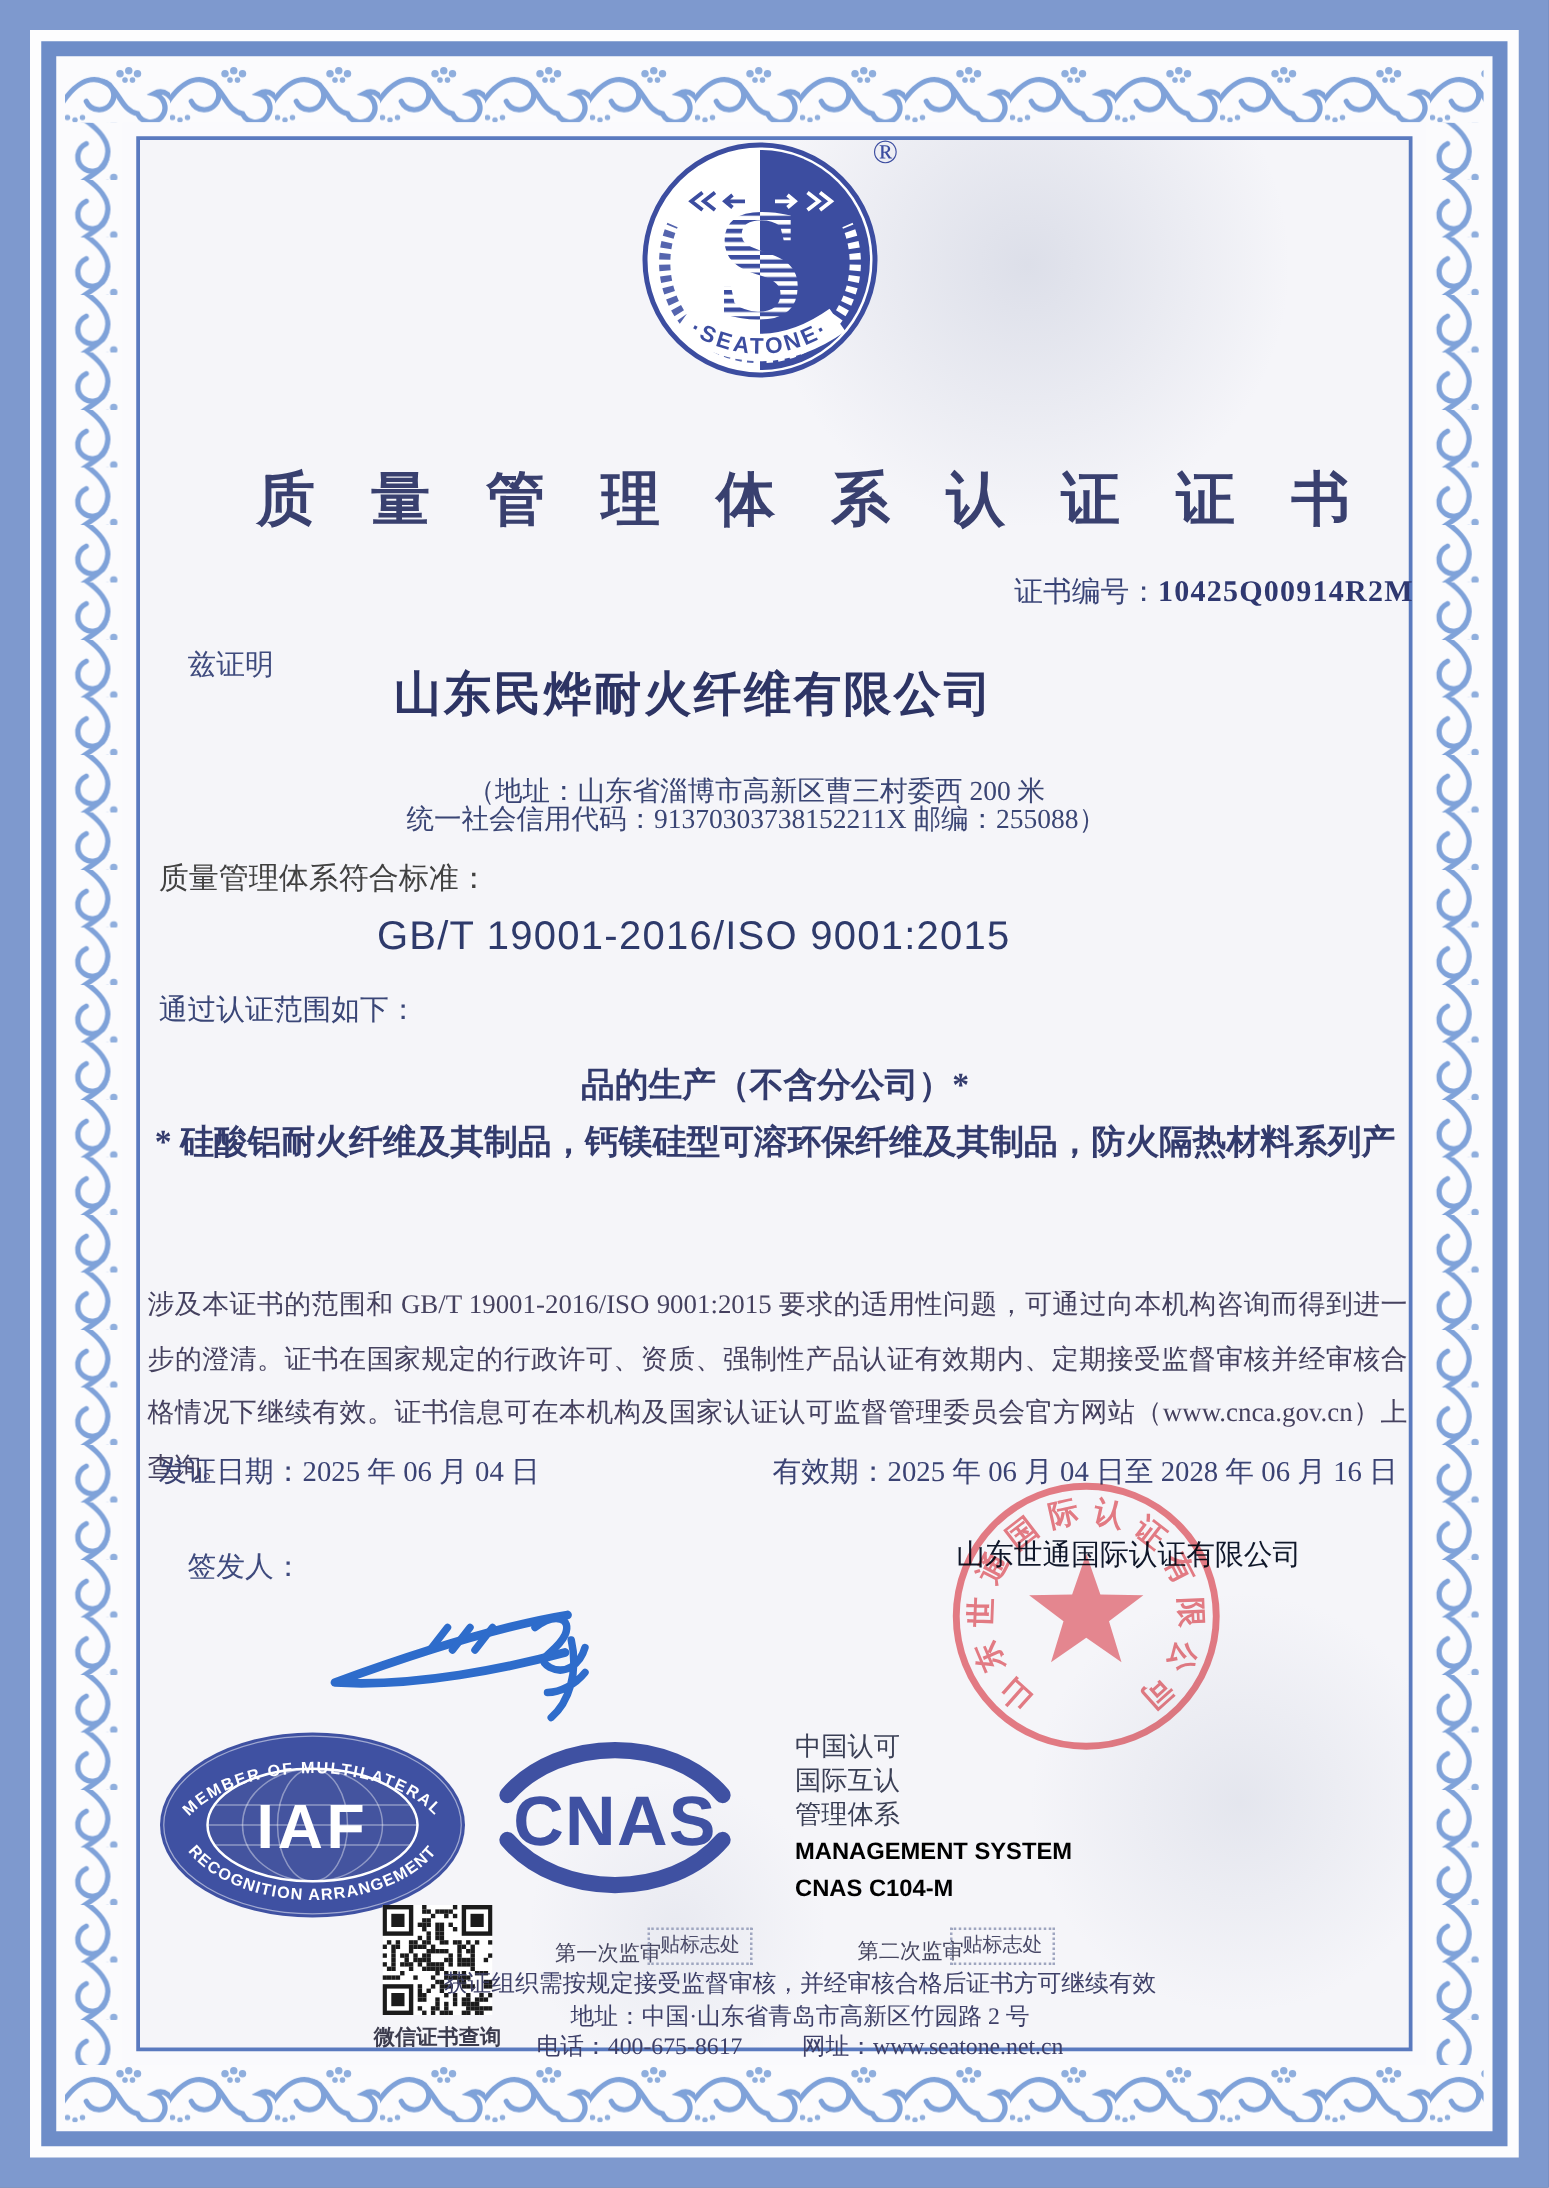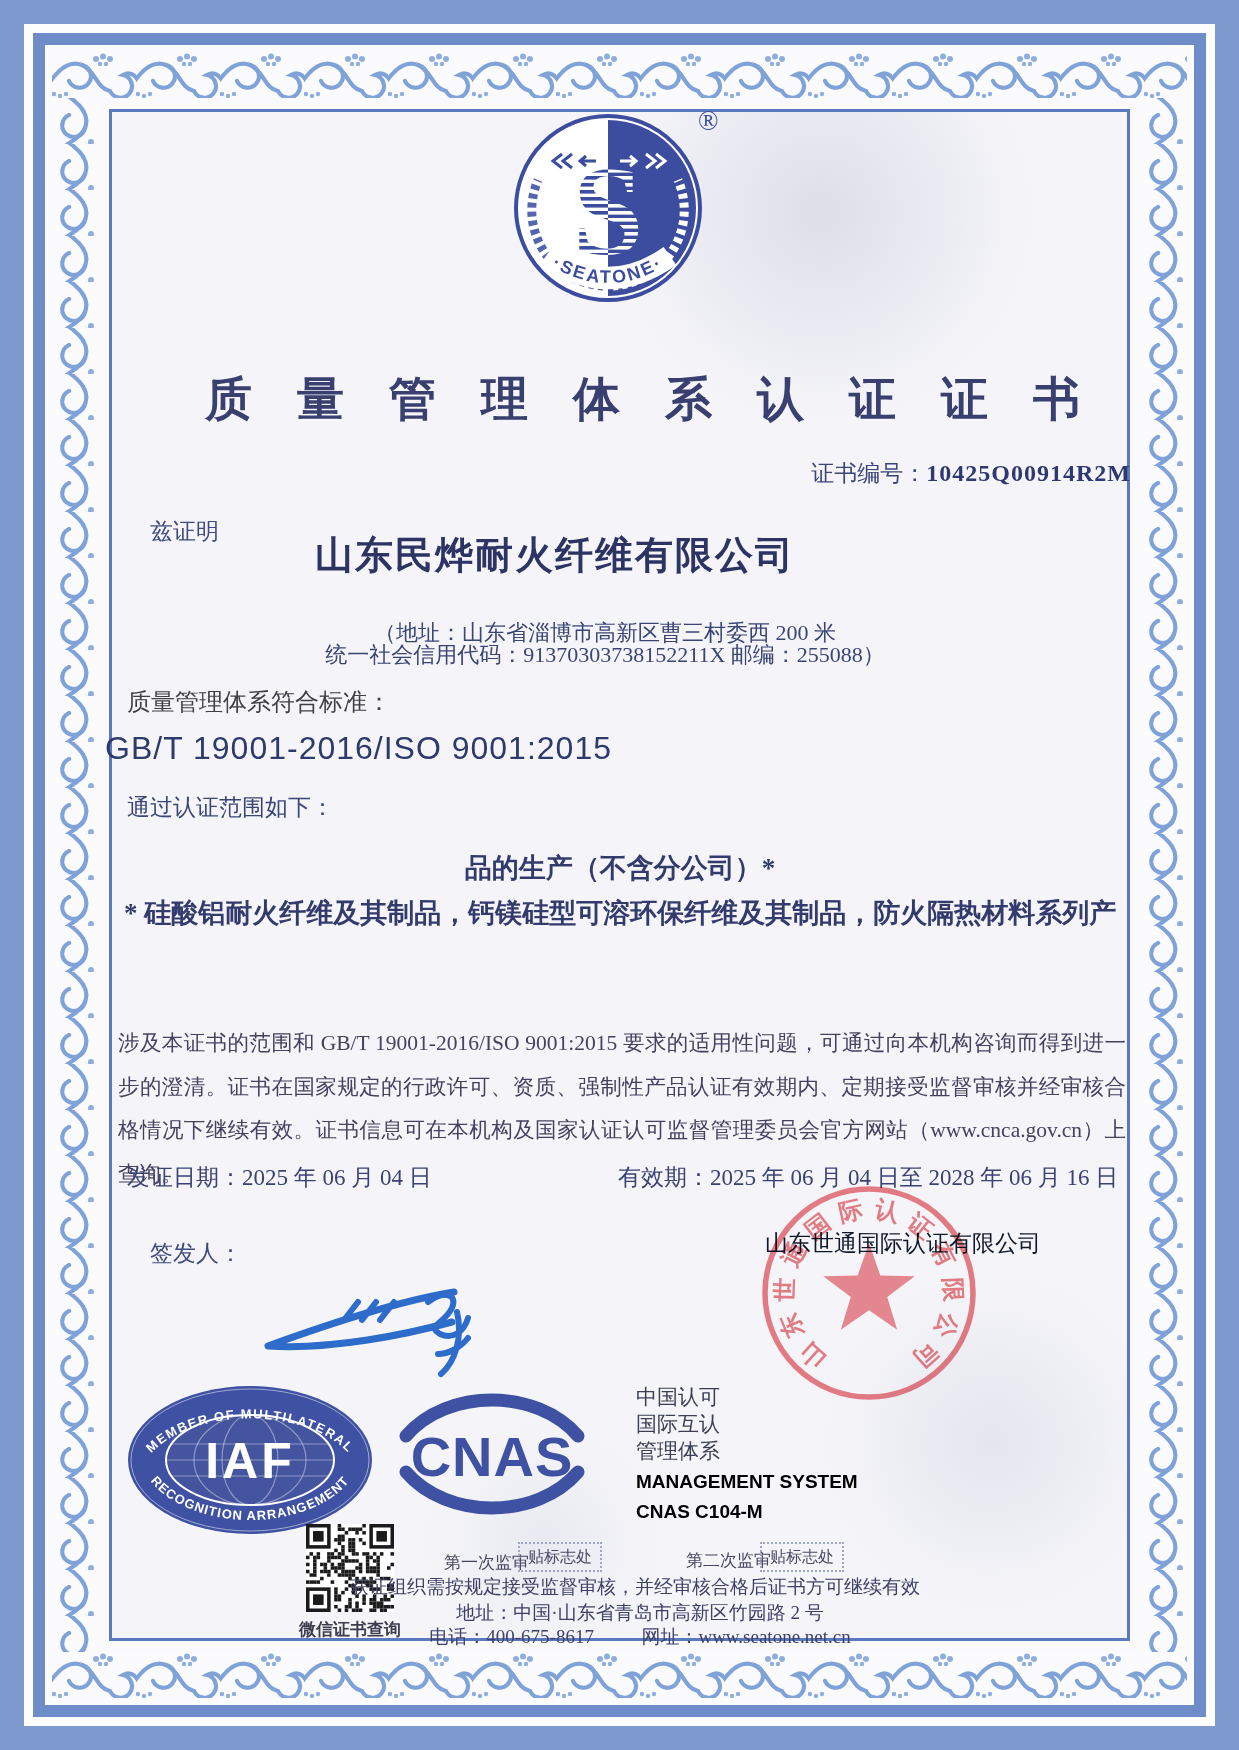--- a/index.html
+++ b/index.html
@@ -23,21 +23,21 @@
   .title{left:120px;top:368px;width:1000px;text-align:center;font-size:47px;font-weight:600;
          color:#39406F;letter-spacing:45px;padding-left:45px;}
   .certno{left:636px;top:458px;width:495px;text-align:right;font-size:23px;color:#3A4578;}
   .certno b{font-size:24px;color:#2F3870;letter-spacing:1px;}
   .certify{left:150px;top:516px;font-size:23px;color:#3F4B7E;}
   .company{left:105px;top:530px;width:900px;text-align:center;font-size:38px;font-weight:bold;
            color:#2D3464;letter-spacing:2px;}
   .addr1{left:100px;top:606px;width:1010px;text-align:center;font-size:22px;color:#3A4574;margin-top:12px;}
   .addr2{left:100px;top:640px;width:1010px;text-align:center;font-size:22px;color:#3A4574;}
   .stdlabel{left:127px;top:686px;font-size:24px;color:#404040;}
-  .stdval{left:105px;top:730px;width:900px;text-align:left;font-size:32px;color:#2E3A6B;
+  .stdval{left:105px;top:730px;width:900px;text-align:center;font-size:32px;color:#2E3A6B;
           font-family:"Liberation Sans","DejaVu Sans",sans-serif;letter-spacing:1px;}
   .scopelabel{left:127px;top:792px;font-size:23px;color:#3A4677;}
   .scope{left:115px;top:846px;width:1010px;text-align:center;font-size:27px;font-weight:bold;
          color:#333B6D;line-height:45px;}
   .notice{left:118px;top:1022px;width:1008px;font-size:21.5px;color:#45415F;line-height:43.5px;
           text-align:justify;}
   .issuedate{left:127px;top:1162px;font-size:23px;color:#3A4273;}
   .validity{left:618px;top:1162px;font-size:23px;color:#3A4273;}
   .issuer{left:671px;top:1228px;width:370px;text-align:right;font-size:23px;color:#0f172a;}
   .signer{left:150px;top:1238px;font-size:23px;color:#3F4B7E;}
@@ -45,21 +45,21 @@
   
   .cnblock{left:636px;top:1384px;font-size:21px;color:#3A3F55;line-height:27px;}
   .cnblock .en{font-family:"Liberation Sans","DejaVu Sans",sans-serif;font-weight:bold;
                font-size:19px;color:#000000;line-height:26px;margin-top:4px;}
   .qrcaption{left:288px;top:1618px;width:124px;text-align:center;font-size:17px;color:#3C3C4E;font-weight:bold;}
   .auditlabel{font-size:17px;color:#45455F;}
   .al1{left:444px;top:1551px;text-align:right;} .al2{left:686px;top:1549px;}
   .stickerbox{width:84px;height:30px;border:2px dotted #9FA6C0;box-sizing:border-box;
               text-align:center;line-height:26px;font-size:16px;color:#4A4A68;}
   .sb1{left:518px;top:1542px;} .sb2{left:760px;top:1542px;}
-  .auditnote{left:350px;top:1574px;width:580px;text-align:left;font-size:19px;color:#3E4068;}
+  .auditnote{left:350px;top:1574px;width:580px;text-align:center;font-size:19px;color:#3E4068;}
   .footaddr{left:330px;top:1600px;width:620px;text-align:center;font-size:19px;color:#3E4068;}
   .foottel{left:320px;top:1624px;width:640px;text-align:center;font-size:19px;color:#3E4068;}
   .stamp{left:758px;top:1178px;opacity:.82;mix-blend-mode:multiply;}
   .sig{left:252px;top:1268px;}
 </style>
 </head>
 <body>
 
 <div class="page">
 

